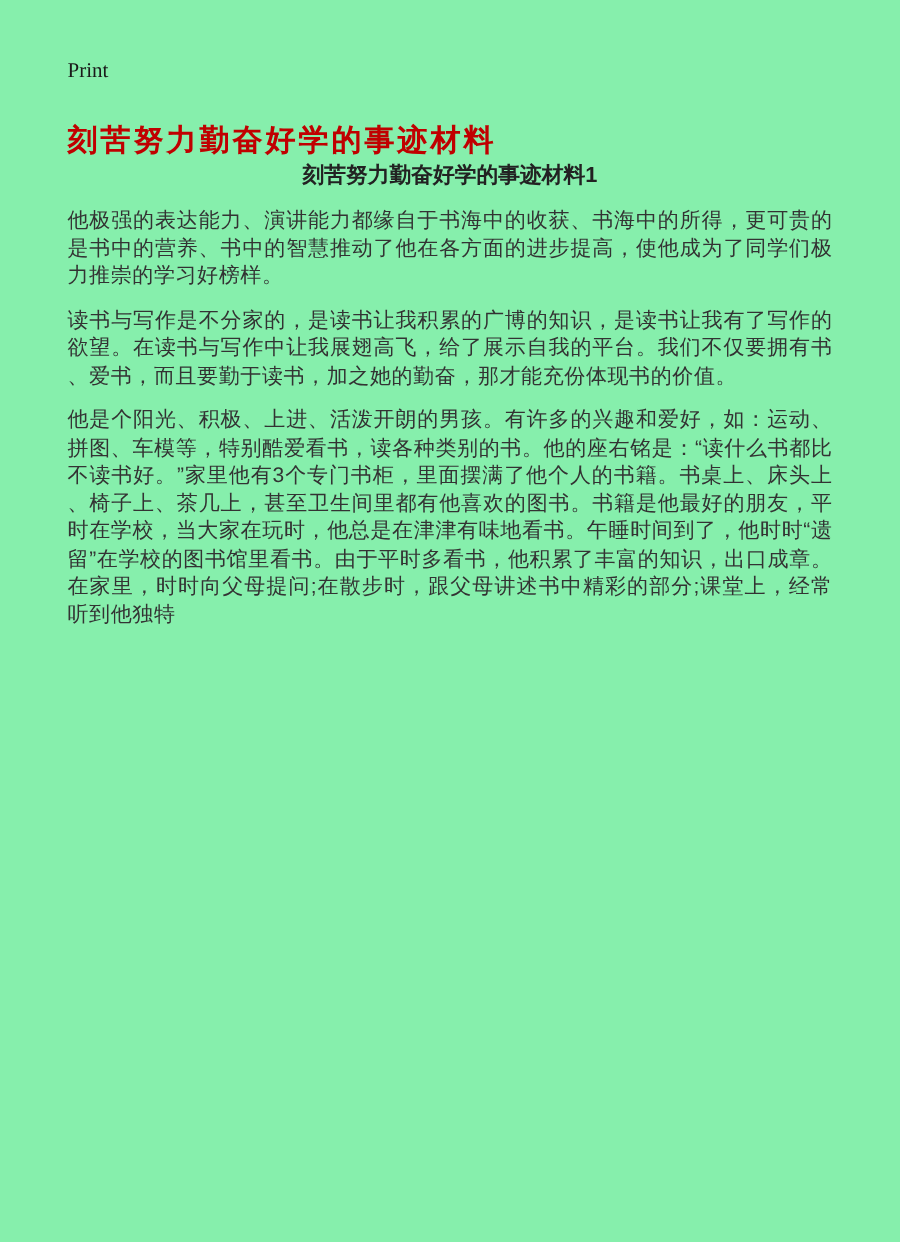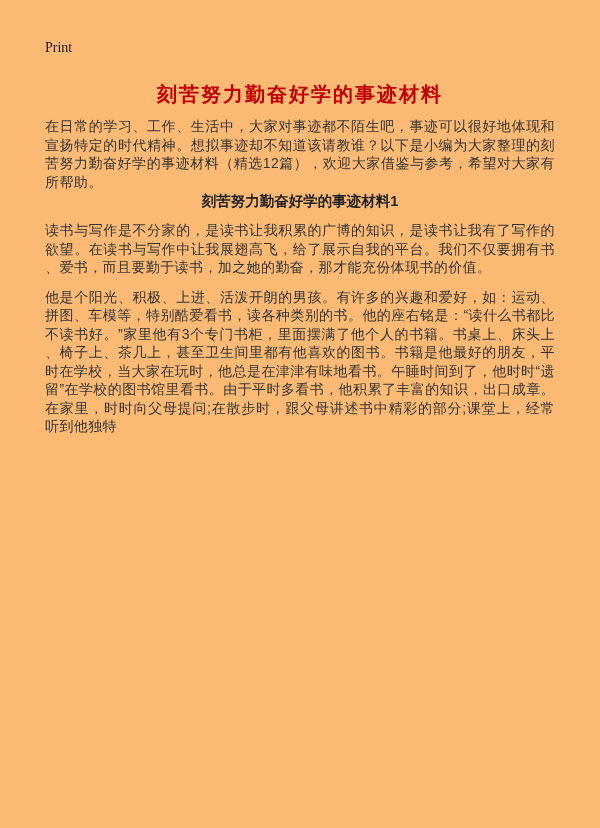--- a/index.html
+++ b/index.html
@@ -6,35 +6,35 @@
   html, body { background: #ffffff; }
   body {
     width: 600px;
     height: 828px;
     overflow: hidden;
     font-family: "Liberation Sans", "DejaVu Sans", sans-serif;
   }
   .page {
     width: 600px;
     height: 828px;
-    background: #fdba74;
+    background: #86efac;
     padding: 38px 45px 0 45px;
   }
   .print-link {
     font-family: "Liberation Serif", "DejaVu Serif", serif;
     font-size: 14px;
     color: #1a1a1a;
     display: inline-block;
     line-height: 16px;
     cursor: pointer;
     text-decoration: none;
   }
   .doc-title {
     margin-top: 25px;
-    text-align: center;
+    text-align: left;
     font-size: 20px;
     font-weight: bold;
     letter-spacing: 2px;
     color: #c00000;
     line-height: 26px;
   }
   .doc-subtitle {
     margin-top: 23px;
     font-size: 14.5px;
     font-weight: bold;
@@ -63,26 +63,26 @@
 </head>
 <body>
 
 <div class="page">
 
   <a class="print-link">Print</a>
 
   <h1 class="doc-title">刻苦努力勤奋好学的事迹材料</h1>
 
 
-  <p class="para">在日常的学习、工作、生活中，大家对事迹都不陌生吧，事迹可以很好地体现和宣扬特定的时代精神。想拟事迹却不知道该请教谁？以下是小编为大家整理的刻苦努力勤奋好学的事迹材料（精选12篇），欢迎大家借鉴与参考，希望对大家有所帮助。</p>
 
   <div class="section">
     <h2 class="section-heading">刻苦努力勤奋好学的事迹材料1</h2>
 
 
+    <p class="para">他极强的表达能力、演讲能力都缘自于书海中的收获、书海中的所得，更可贵的是书中的营养、书中的智慧推动了他在各方面的进步提高，使他成为了同学们极力推崇的学习好榜样。</p>
 
 
     <p class="para">读书与写作是不分家的，是读书让我积累的广博的知识，是读书让我有了写作的欲望。在读书与写作中让我展翅高飞，给了展示自我的平台。我们不仅要拥有书、爱书，而且要勤于读书，加之她的勤奋，那才能充份体现书的价值。</p>
 
     <p class="para">他是个阳光、积极、上进、活泼开朗的男孩。有许多的兴趣和爱好，如：运动、拼图、车模等，特别酷爱看书，读各种类别的书。他的座右铭是：“读什么书都比不读书好。”家里他有3个专门书柜，里面摆满了他个人的书籍。书桌上、床头上、椅子上、茶几上，甚至卫生间里都有他喜欢的图书。书籍是他最好的朋友，平时在学校，当大家在玩时，他总是在津津有味地看书。午睡时间到了，他时时“遗留”在学校的图书馆里看书。由于平时多看书，他积累了丰富的知识，出口成章。在家里，时时向父母提问;在散步时，跟父母讲述书中精彩的部分;课堂上，经常听到他独特</p>
   </div>
 
 </div>
 
 </body></html>

